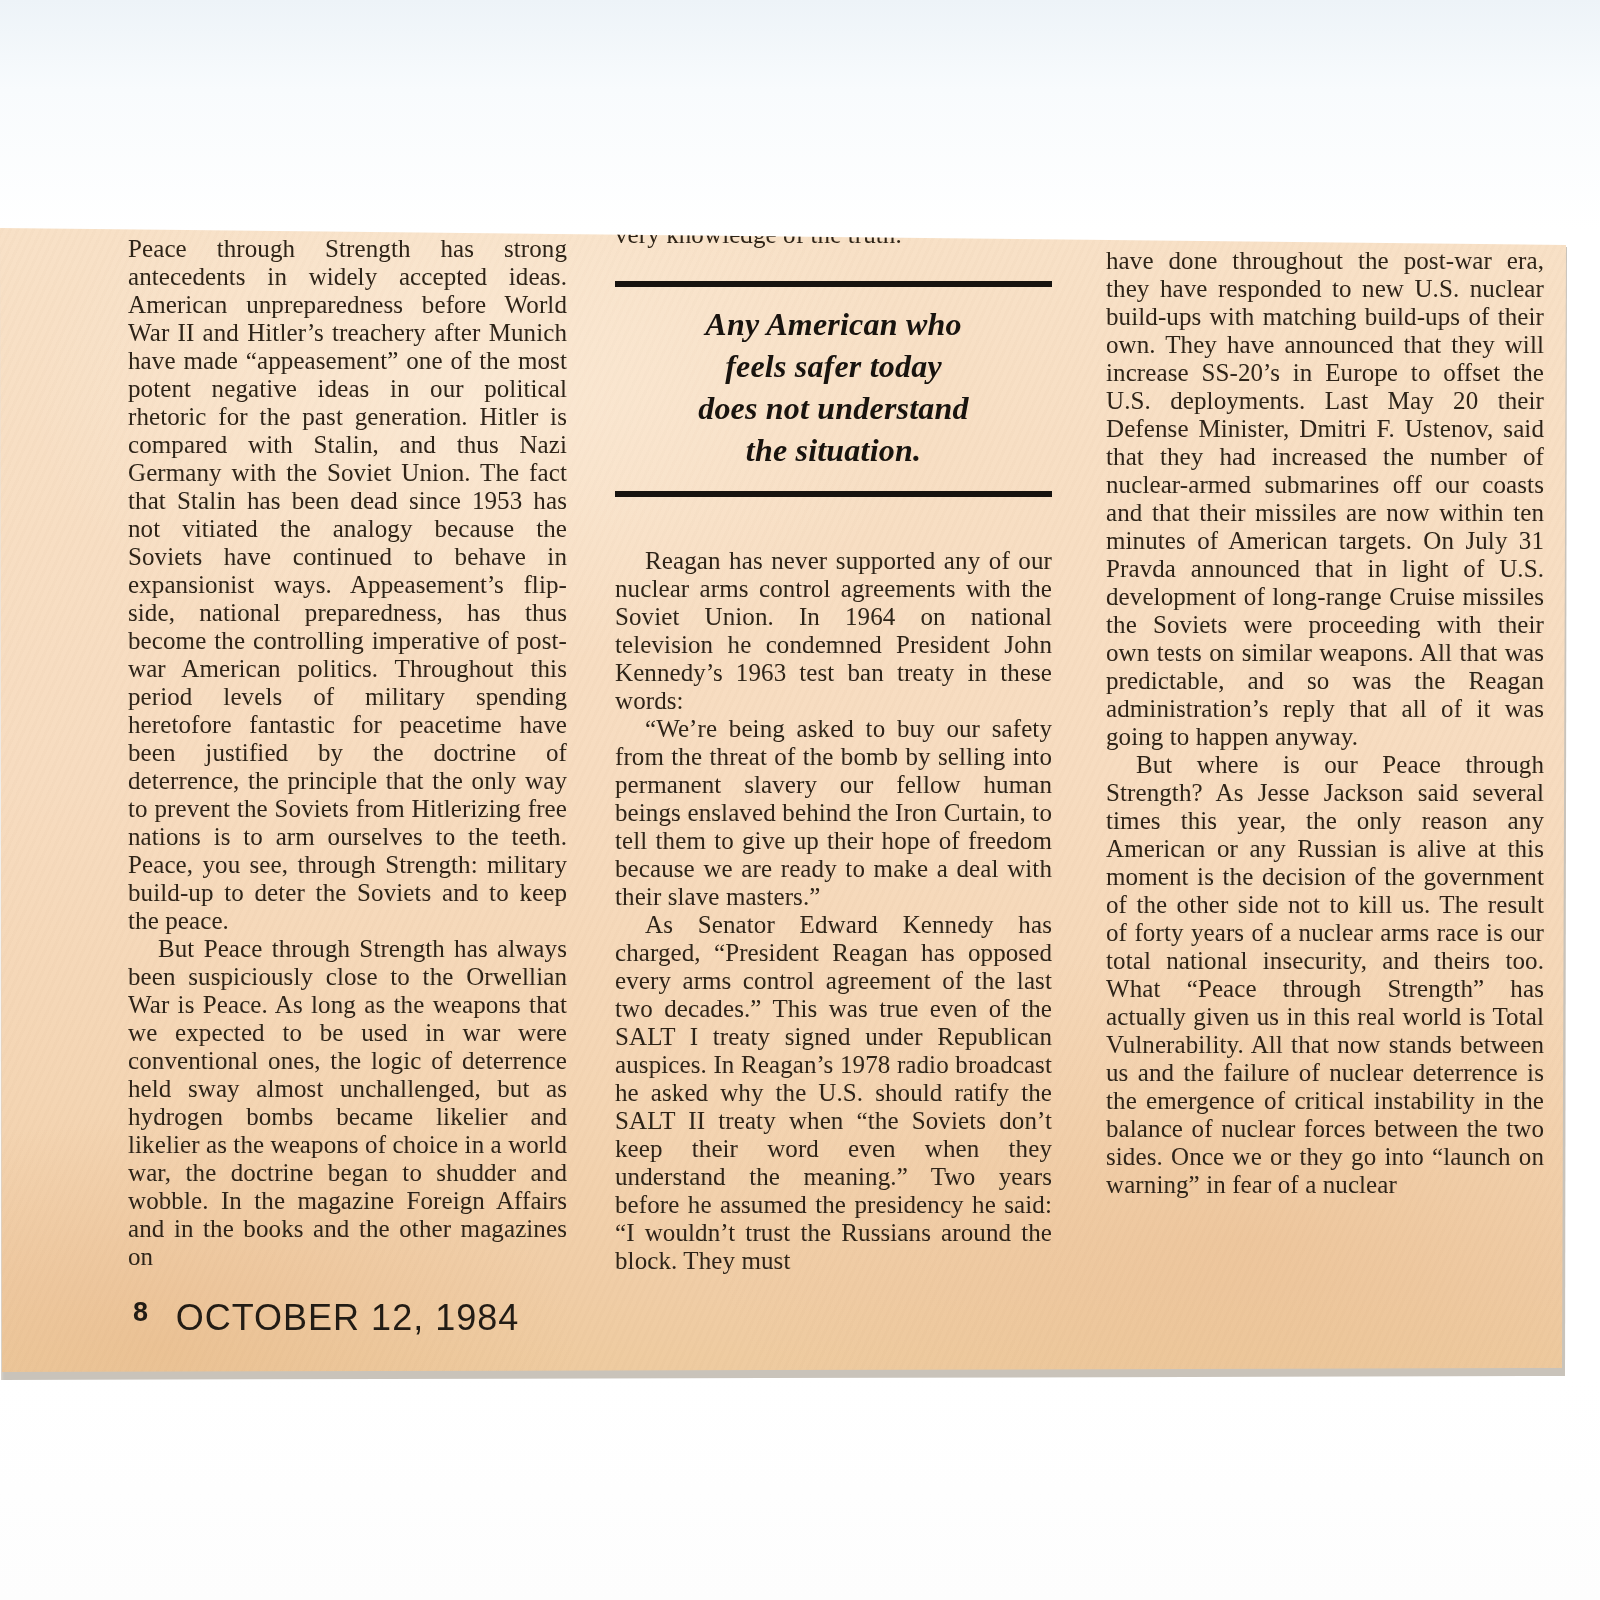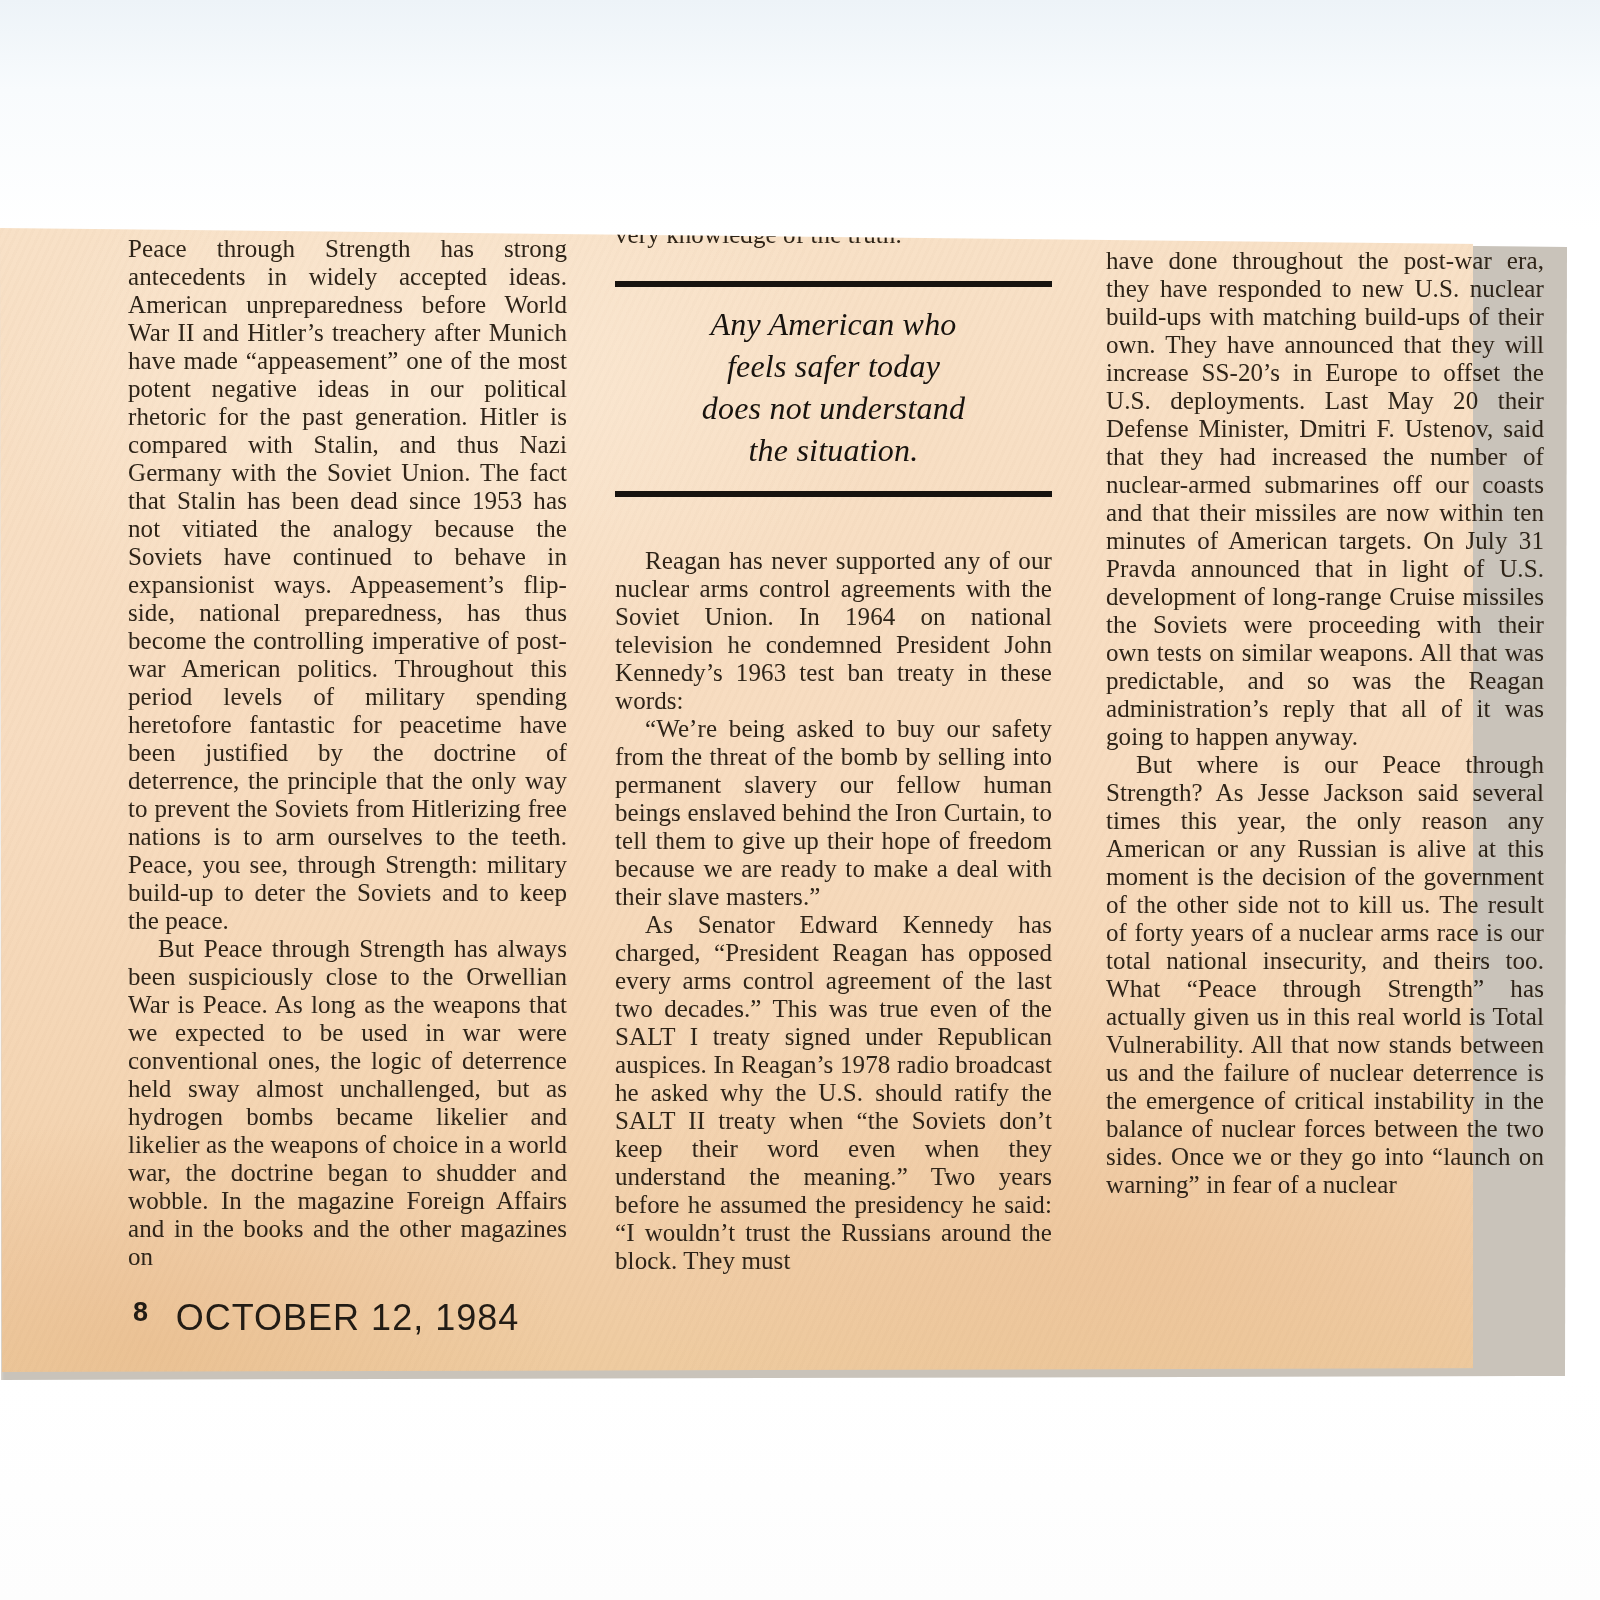--- a/index.html
+++ b/index.html
@@ -7,21 +7,21 @@
     width:1600px; height:1600px; position:relative; overflow:hidden;
     background: linear-gradient(180deg, #edf3f8 0px, #f8fbfd 90px, #ffffff 230px, #ffffff 1380px, #fdfdfd 1600px);
     font-family: "Liberation Serif", serif;
   }
   .paper-shadow {
     position:absolute; left:0; top:215px; width:1600px; height:1172px;
     clip-path: polygon(0px 16px, 1567px 32px, 1565px 1161px, 1px 1165px);
     background:#c9c3ba; filter: blur(2px);
   }
   .paper {
-    position:absolute; left:0; top:215px; width:1473px; height:1165px;
+    position:absolute; left:0; top:215px; width:1600px; height:1165px;
     clip-path: polygon(0px 13px, 1566px 30px, 1562px 1153px, 2px 1157px);
     background:
       radial-gradient(900px 500px at 78% 88%, rgba(222,163,108,0.20), transparent 60%),
       radial-gradient(700px 380px at 10% 97%, rgba(219,158,102,0.22), transparent 60%),
       radial-gradient(820px 480px at 30% 16%, rgba(255,246,234,0.40), transparent 55%),
       repeating-linear-gradient(115deg, rgba(158,118,78,0.025) 0 3px, rgba(0,0,0,0) 3px 7px),
       linear-gradient(180deg, #f8e1c7 0%, #f7dcc0 48%, #f4d5b3 76%, #f0cda6 92%, #eecB9f 100%);
   }
   .col {
     position:absolute; width:438px;
@@ -42,21 +42,21 @@
       rgba(62,46,30,0.35) 30px 38px, rgba(0,0,0,0) 38px 64px);
     opacity:0.55; border-radius:2px;
   }
   .lead { margin:0; }
   .rule { height:6px; background:#17130f; }
   .rule-top { margin-top:32px; }
   .rule-bottom { margin-top:20px; }
   .pullquote {
     margin-top:16px;
     font-size:32px; line-height:42px;
-    font-weight:normal; font-style:italic;
+    font-weight:bold; font-style:italic;
     text-align:center; color:#18130e;
     letter-spacing:0.2px;
   }
   .mid-paras { margin-top:50px; }
   .clipped-line {
     height:14px; overflow:hidden; margin-bottom:0;
   }
   .clipped-line span {
     display:block; margin-top:-16px;
     font-size:25px; line-height:28px; color:#3a2d20;

